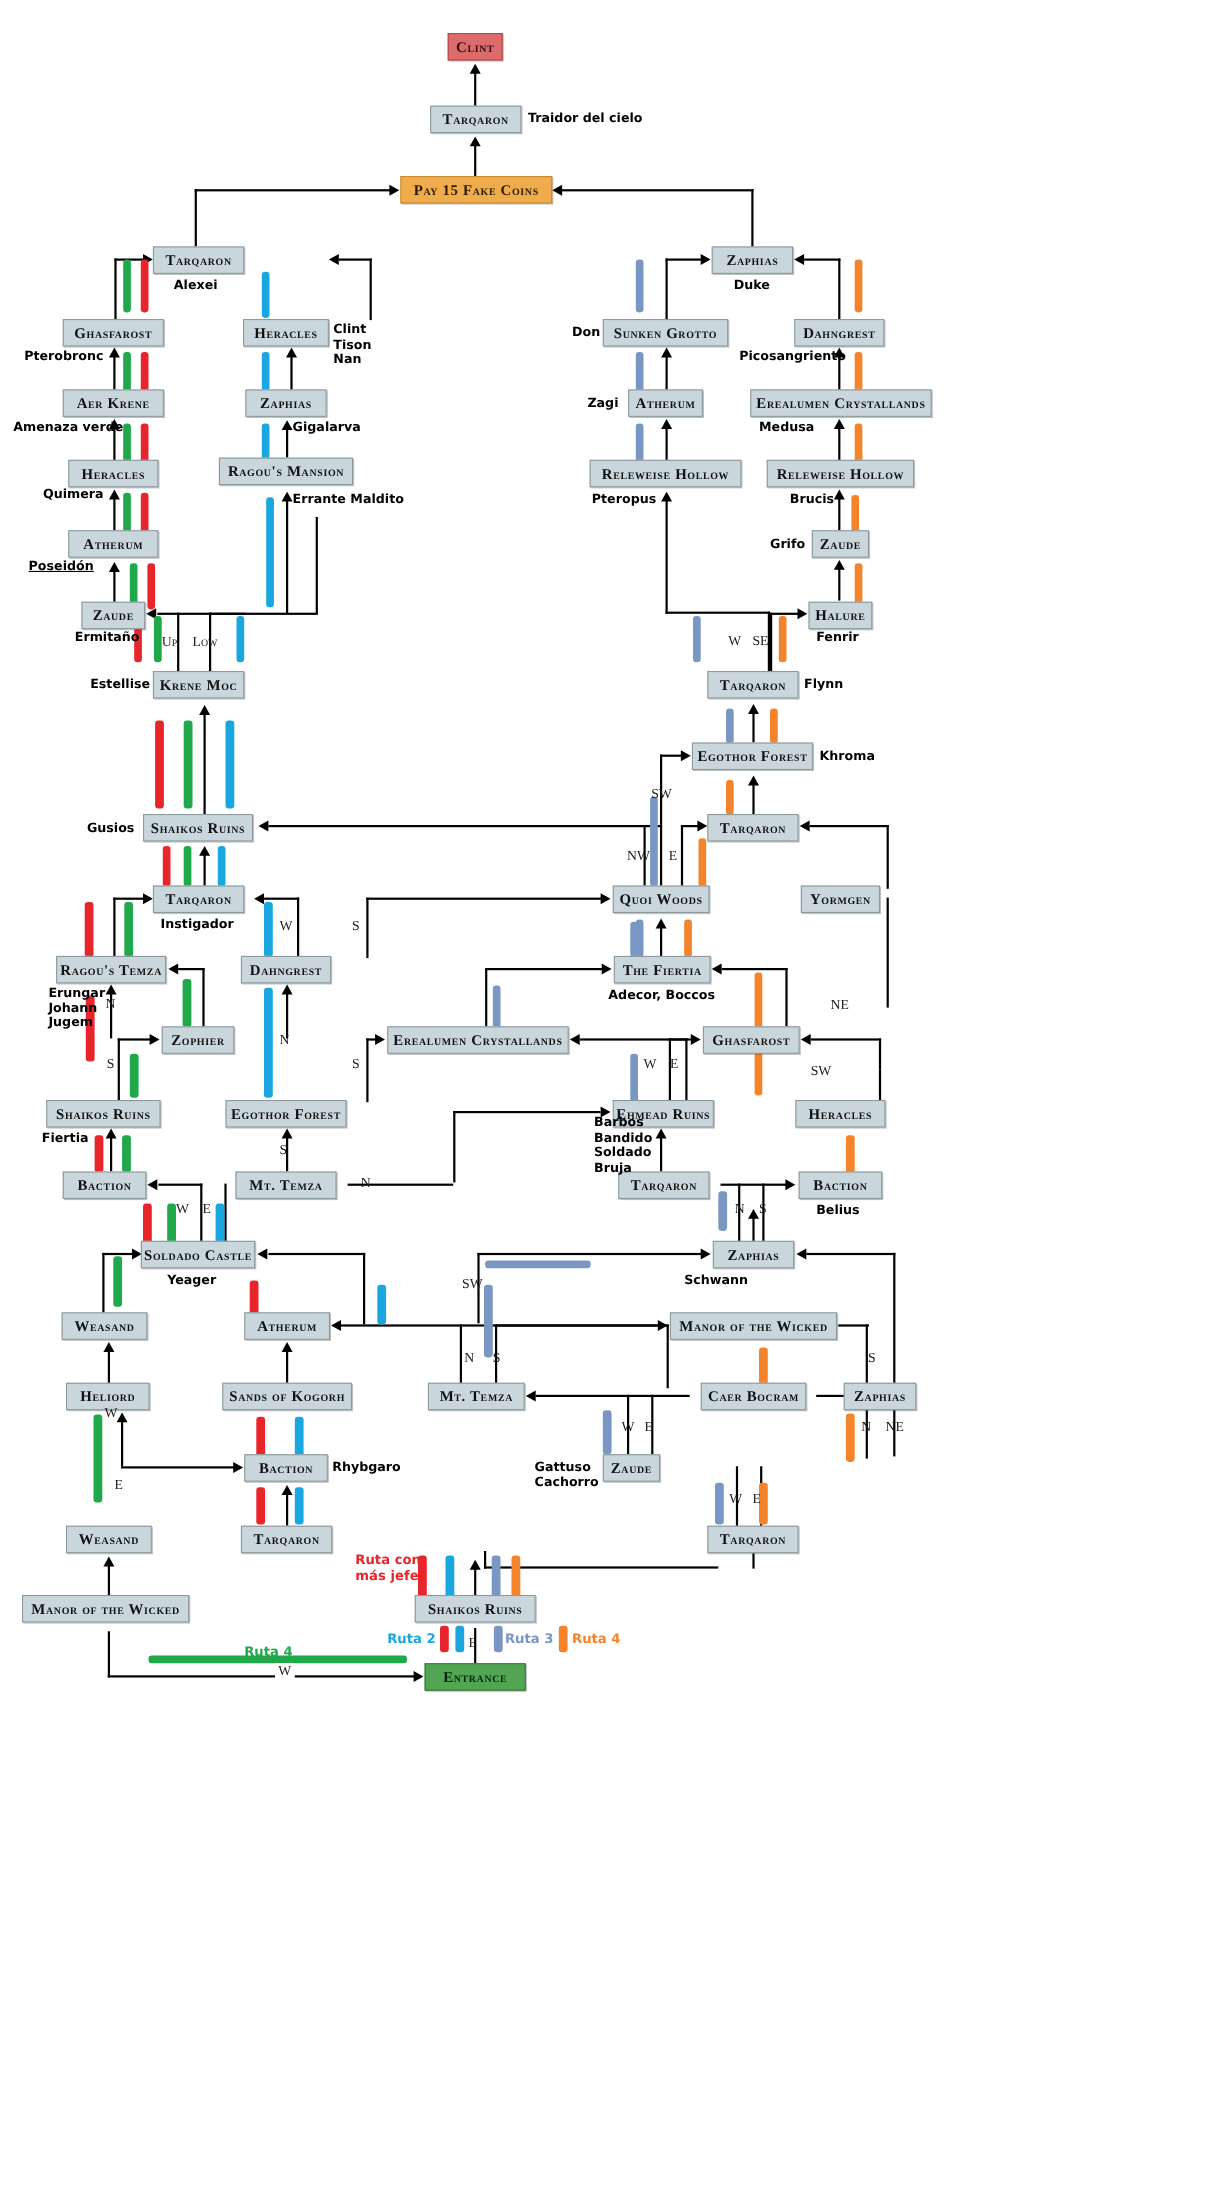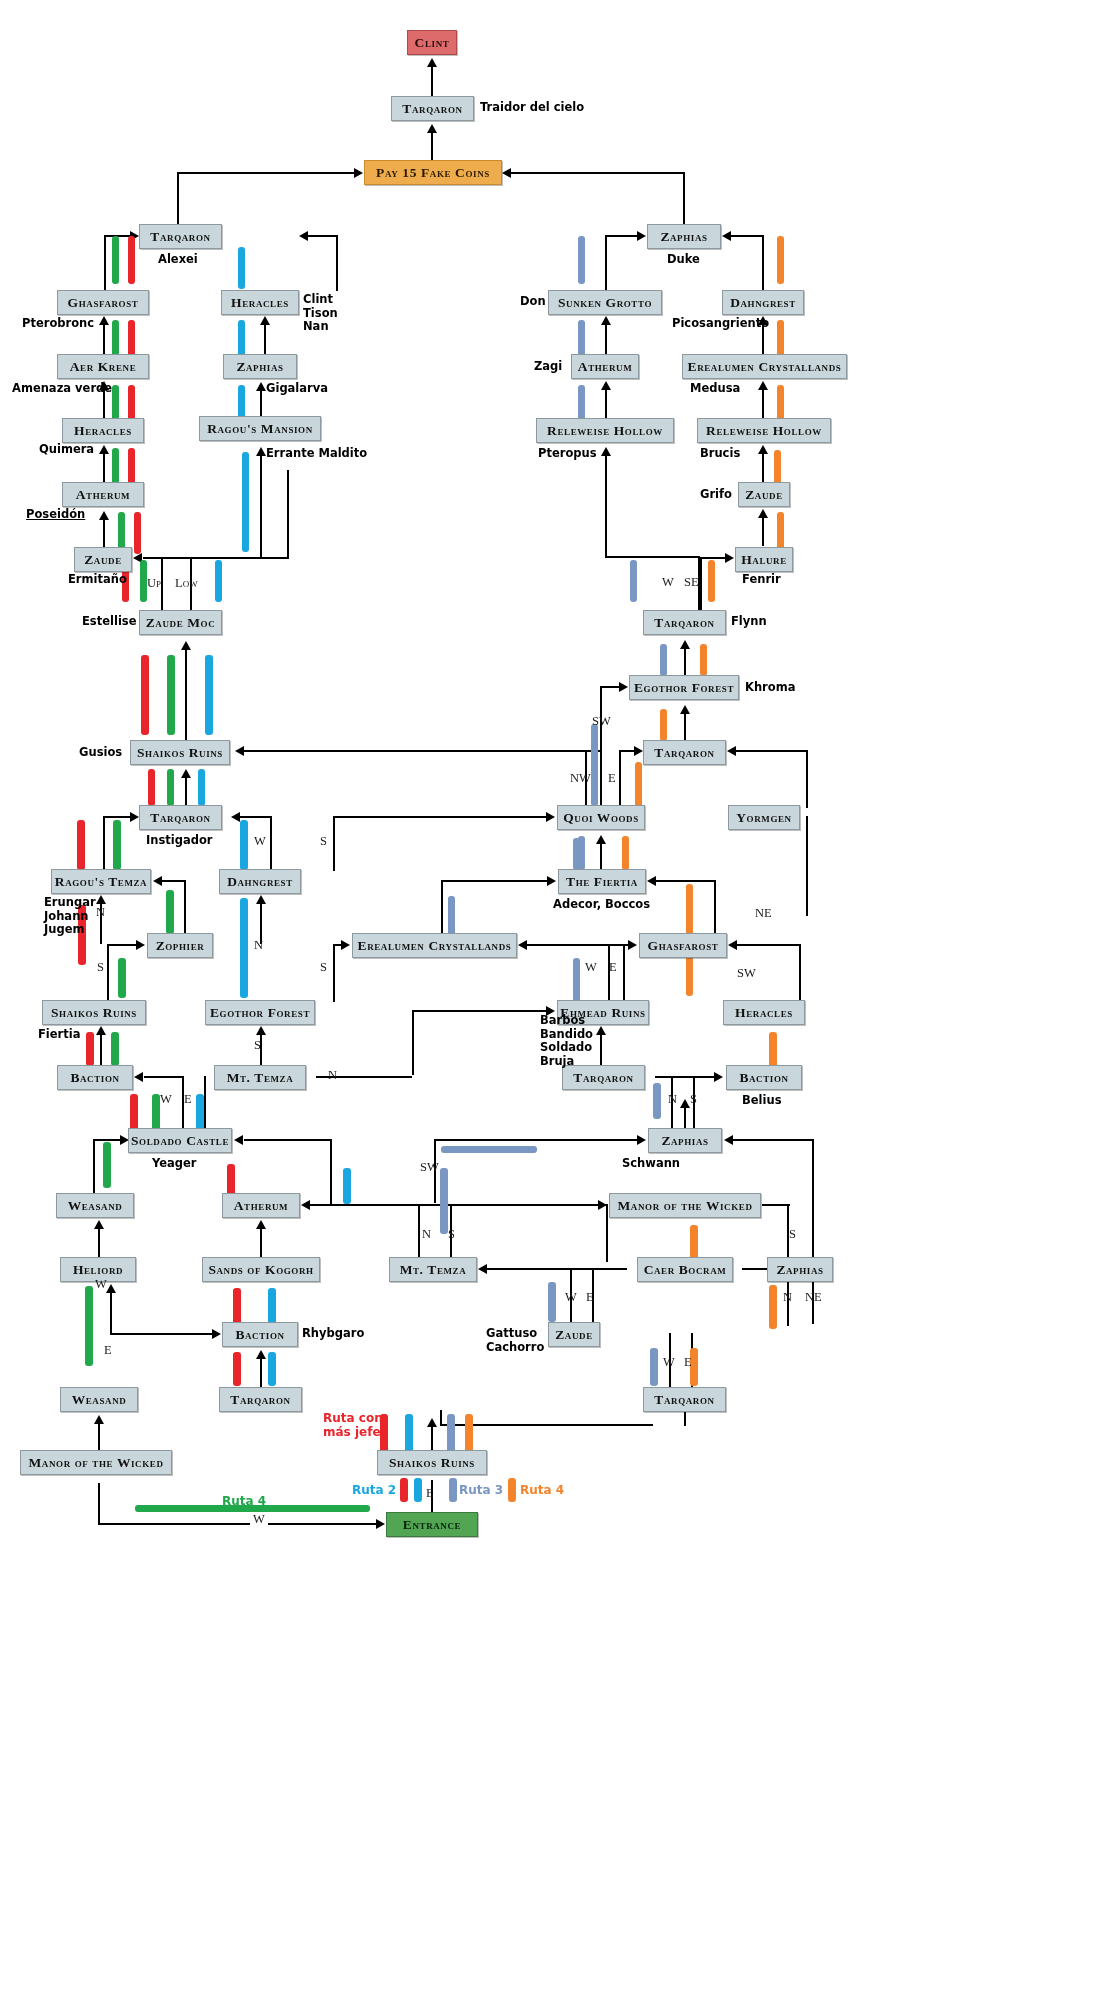--- a/index.html
+++ b/index.html
@@ -143,21 +143,21 @@
   <div class="ln lnv" style="left:190px;top:557px;height:54px;"></div>
   <div class="ln lnh" style="left:190px;top:557px;width:99px;"></div>
   <div class="ln lnv" style="left:287px;top:470px;height:88px;"></div>
 
   <div class="bar" style="left:122px;top:560px;width:7px;height:42px;background:#e8252b;"></div>
   <div class="bar" style="left:140px;top:560px;width:7px;height:42px;background:#21a84a;"></div>
   <div class="bar" style="left:215px;top:560px;width:7px;height:42px;background:#1aa7e0;"></div>
   <div class="dir" style="left:147px;top:576px;">Up</div>
   <div class="dir" style="left:175px;top:576px;">Low</div>
 
-  <div class="node" style="left:139px;top:610px;width:83px;">Zaude Moc</div>
+  <div class="node" style="left:139px;top:610px;width:83px;">Krene Moc</div>
   <div class="lab" style="left:82px;top:615px;">Estellise</div>
 
   <div class="node" style="left:221px;top:290px;width:78px;">Heracles</div>
   <div class="lab" style="left:303px;top:293px;">Clint
 Tison
 Nan</div>
   <div class="ln lnh" style="left:308px;top:235px;width:30px;"></div>
   <div class="ln lnv" style="left:264px;top:235px;height:0;"></div>
   <div class="ln lnv" style="left:336px;top:235px;height:56px;"></div>
   <div class="ar lf" style="left:299px;top:231px;"></div>
@@ -217,21 +217,21 @@
   <div class="ar up" style="left:758px;top:316px;"></div>
   <div class="bar" style="left:777px;top:320px;width:7px;height:45px;background:#f4842c;"></div>
 
   <div class="node" style="left:682px;top:354px;width:165px;">Erealumen Crystallands</div>
   <div class="lab" style="left:690px;top:382px;">Medusa</div>
   <div class="ln lnv" style="left:762px;top:386px;height:42px;"></div>
   <div class="ar up" style="left:758px;top:381px;"></div>
   <div class="bar" style="left:777px;top:385px;width:7px;height:44px;background:#f4842c;"></div>
 
   <div class="node" style="left:697px;top:418px;width:134px;">Releweise Hollow</div>
-  <div class="lab" style="left:700px;top:447px;">Brucis</div>
+  <div class="lab" style="left:718px;top:447px;">Brucis</div>
   <div class="ln lnv" style="left:762px;top:450px;height:33px;"></div>
   <div class="ar up" style="left:758px;top:445px;"></div>
   <div class="bar" style="left:774px;top:450px;width:7px;height:42px;background:#f4842c;"></div>
 
   <div class="node" style="left:738px;top:482px;width:52px;">Zaude</div>
   <div class="lab" style="left:700px;top:488px;">Grifo</div>
   <div class="ln lnv" style="left:762px;top:514px;height:32px;"></div>
   <div class="ar up" style="left:758px;top:509px;"></div>
   <div class="bar" style="left:777px;top:512px;width:7px;height:42px;background:#f4842c;"></div>
 

